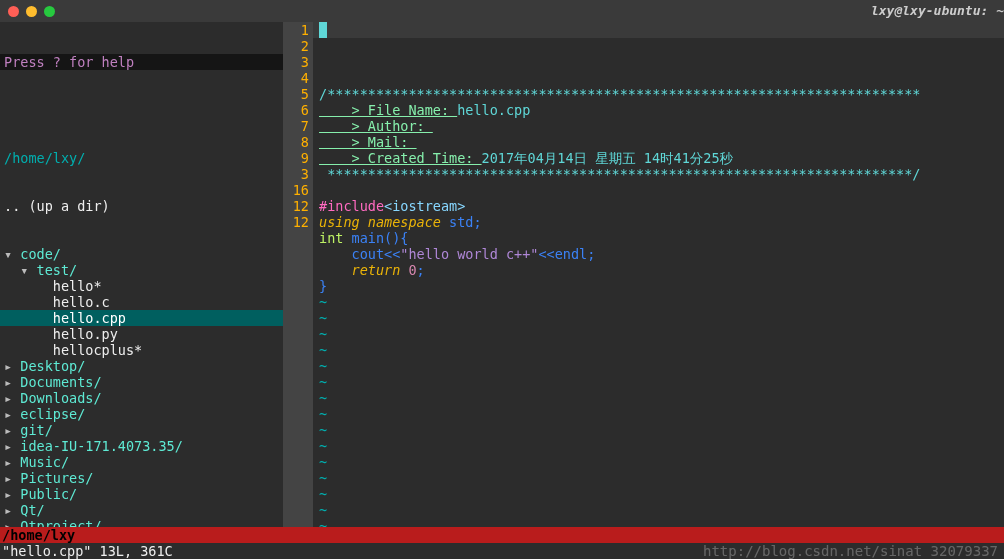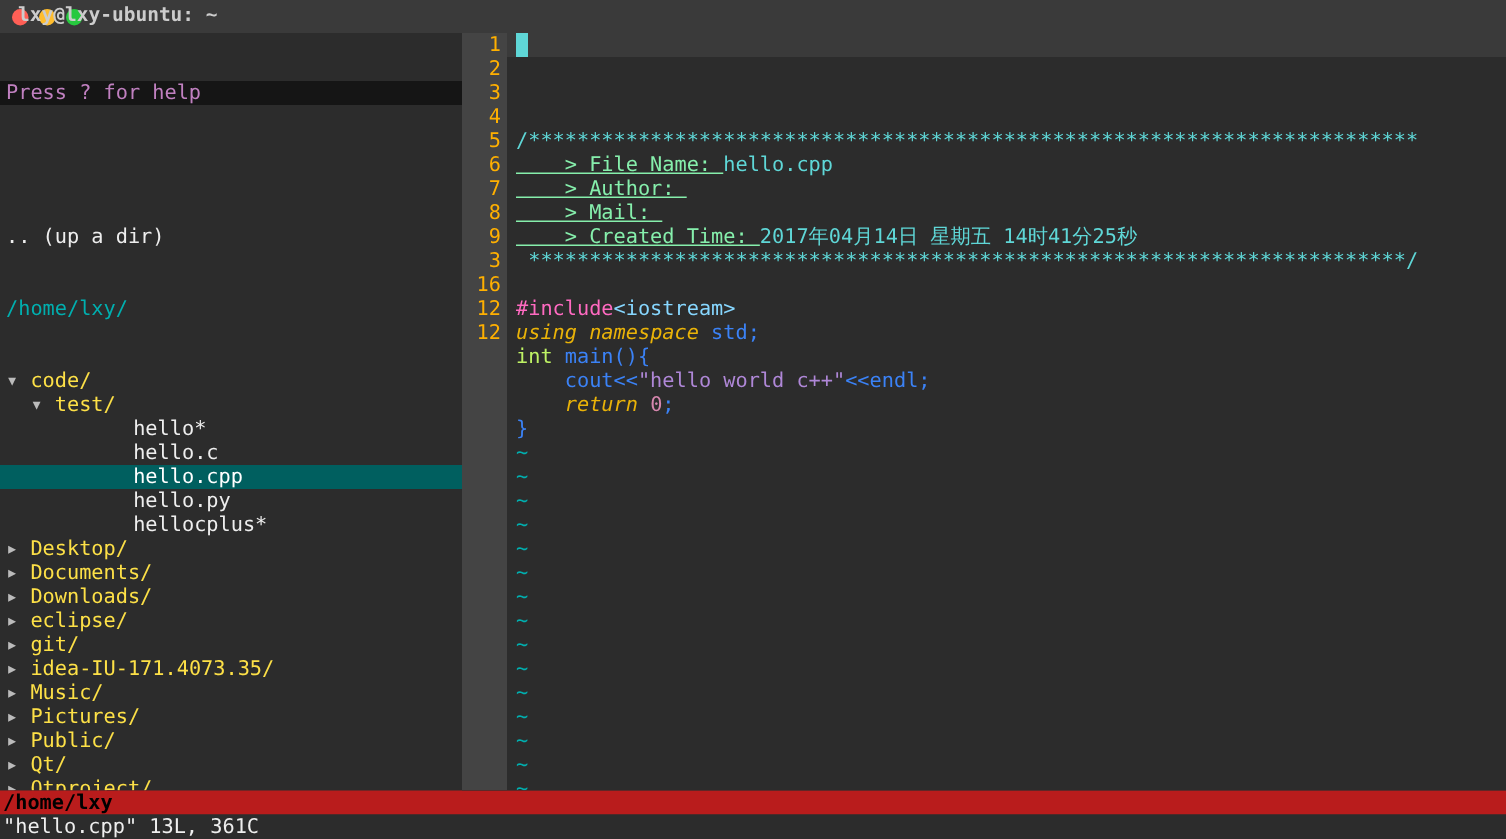--- a/index.html
+++ b/index.html
@@ -25,47 +25,47 @@
   }
   .titlebar .btn {
     width:11px; height:11px; border-radius:50%;
     margin-right:7px;
   }
   .btn.red{background:#ff5f56;}
   .btn.yellow{background:#ffbd2e;}
   .btn.green{background:#27c93f;}
   .titlebar .title {
     position:absolute; left:12px; right:0;
-    text-align:left;
-    color:#ccc; font-weight:bold; font-size:13px;
+    text-align:right;
+    color:#ccc; font-weight:bold; font-size:13px;font-style:italic;
   }
   
   .main {
     display:flex;
     height:calc(100% - 22px);
     flex-direction:column;
   }
   .panes {
     display:flex;
     flex:1;
     overflow:hidden;
   }
   
   .tree {
-    width:308px;
+    width:283px;
     background:#2c2c2c;
     white-space:pre;
     overflow:hidden;
   }
   .tree-line { padding:0 4px; }
   .help-line { color:#c080c0; background:#151515; padding:0 4px; }
   .updir { color:#eee; }
   .path-root { color:#00afaf; }
-  .dir { color:#fde047;text-align:center; }
-  .file { color:#eee;margin-left:36px; }
+  .dir { color:#5eead4;text-align:center; }
+  .file { color:#eee; }
   .arrow { color:#bbb; }
   .sel { background:#005f5f; color:#fff; }
   .sel .file { color:#fff; }
   
   .editor {
     flex:1;
     display:flex;
     background:#2c2c2c;
     overflow:hidden;
     position:relative;
@@ -139,22 +139,22 @@
   <div class="btn green"></div>
   <div class="title">lxy@lxy-ubuntu: ~</div>
 </div>
 
 <div class="main">
   <div class="panes">
 
     <div class="tree">
       <div class="help-line">Press ? for help</div>
       <div class="tree-line">&nbsp;</div>
+      <div class="tree-line path-root">/home/lxy/</div>
       <div class="tree-line updir">.. (up a dir)</div>
-      <div class="tree-line path-root">/home/lxy/</div>
       <div id="tree-items"><div class="tree-line"><span class="arrow">▾ </span><span class="dir">code/</span></div><div class="tree-line"><span class="arrow">  ▾ </span><span class="dir">test/</span></div><div class="tree-line"><span class="arrow">      </span><span class="file">hello*</span></div><div class="tree-line"><span class="arrow">      </span><span class="file">hello.c</span></div><div class="tree-line sel"><span class="arrow">      </span><span class="file">hello.cpp</span></div><div class="tree-line"><span class="arrow">      </span><span class="file">hello.py</span></div><div class="tree-line"><span class="arrow">      </span><span class="file">hellocplus*</span></div><div class="tree-line"><span class="arrow">▸ </span><span class="dir">Desktop/</span></div><div class="tree-line"><span class="arrow">▸ </span><span class="dir">Documents/</span></div><div class="tree-line"><span class="arrow">▸ </span><span class="dir">Downloads/</span></div><div class="tree-line"><span class="arrow">▸ </span><span class="dir">eclipse/</span></div><div class="tree-line"><span class="arrow">▸ </span><span class="dir">git/</span></div><div class="tree-line"><span class="arrow">▸ </span><span class="dir">idea-IU-171.4073.35/</span></div><div class="tree-line"><span class="arrow">▸ </span><span class="dir">Music/</span></div><div class="tree-line"><span class="arrow">▸ </span><span class="dir">Pictures/</span></div><div class="tree-line"><span class="arrow">▸ </span><span class="dir">Public/</span></div><div class="tree-line"><span class="arrow">▸ </span><span class="dir">Qt/</span></div><div class="tree-line"><span class="arrow">▸ </span><span class="dir">Qtproject/</span></div></div>
       
     </div>
 
     <div class="editor">
       <div class="linenums" id="linenums">
           <div>1</div>
           <div>2</div>
           <div>3</div>
           <div>4</div>
@@ -173,14 +173,15 @@
         <div class="cursor"></div>
       <div style="position: relative;"><span class="cmt-star">/*************************************************************************</span></div><div style="position: relative;"><span class="cmt-key">    &gt; File Name: </span><span class="cmt-txt">hello.cpp</span></div><div style="position: relative;"><span class="cmt-key">    &gt; Author: </span></div><div style="position: relative;"><span class="cmt-key">    &gt; Mail: </span></div><div style="position: relative;"><span class="cmt-key">    &gt; Created Time: </span><span class="cmt-txt">2017年04月14日 星期五 14时41分25秒</span></div><div style="position: relative;"><span class="cmt-star"> ************************************************************************/</span></div><div style="position: relative;">&nbsp;</div><div style="position: relative;"><span class="pp">#include</span><span class="id">&lt;iostream&gt;</span></div><div style="position: relative;"><span class="kw">using</span><span class="pl"> </span><span class="kw">namespace</span><span class="pl"> std;</span></div><div style="position: relative;"><span class="ty">int</span><span class="pl"> main(){</span></div><div style="position: relative;"><span class="pl">    cout&lt;&lt;</span><span class="str">"hello world c++"</span><span class="pl">&lt;&lt;endl;</span></div><div style="position: relative;"><span class="pl">    </span><span class="kw">return</span><span class="pl"> </span><span class="num">0</span><span class="pl">;</span></div><div style="position: relative;"><span class="pl">}</span></div><div class="tilde" style="padding-left: 0px;">~</div><div class="tilde" style="padding-left: 0px;">~</div><div class="tilde" style="padding-left: 0px;">~</div><div class="tilde" style="padding-left: 0px;">~</div><div class="tilde" style="padding-left: 0px;">~</div><div class="tilde" style="padding-left: 0px;">~</div><div class="tilde" style="padding-left: 0px;">~</div><div class="tilde" style="padding-left: 0px;">~</div><div class="tilde" style="padding-left: 0px;">~</div><div class="tilde" style="padding-left: 0px;">~</div><div class="tilde" style="padding-left: 0px;">~</div><div class="tilde" style="padding-left: 0px;">~</div><div class="tilde" style="padding-left: 0px;">~</div><div class="tilde" style="padding-left: 0px;">~</div><div class="tilde" style="padding-left: 0px;">~</div></div>
     </div>
   </div>
 
   <div class="statusbar">
     <div class="left">/home/lxy</div>
   </div>
   <div class="cmdline">
     <span>"hello.cpp" 13L, 361C</span>
+    <span class="watermark">http://blog.csdn.net/sinat_32079337</span>
   </div>
 </div>
 
 </body></html>

